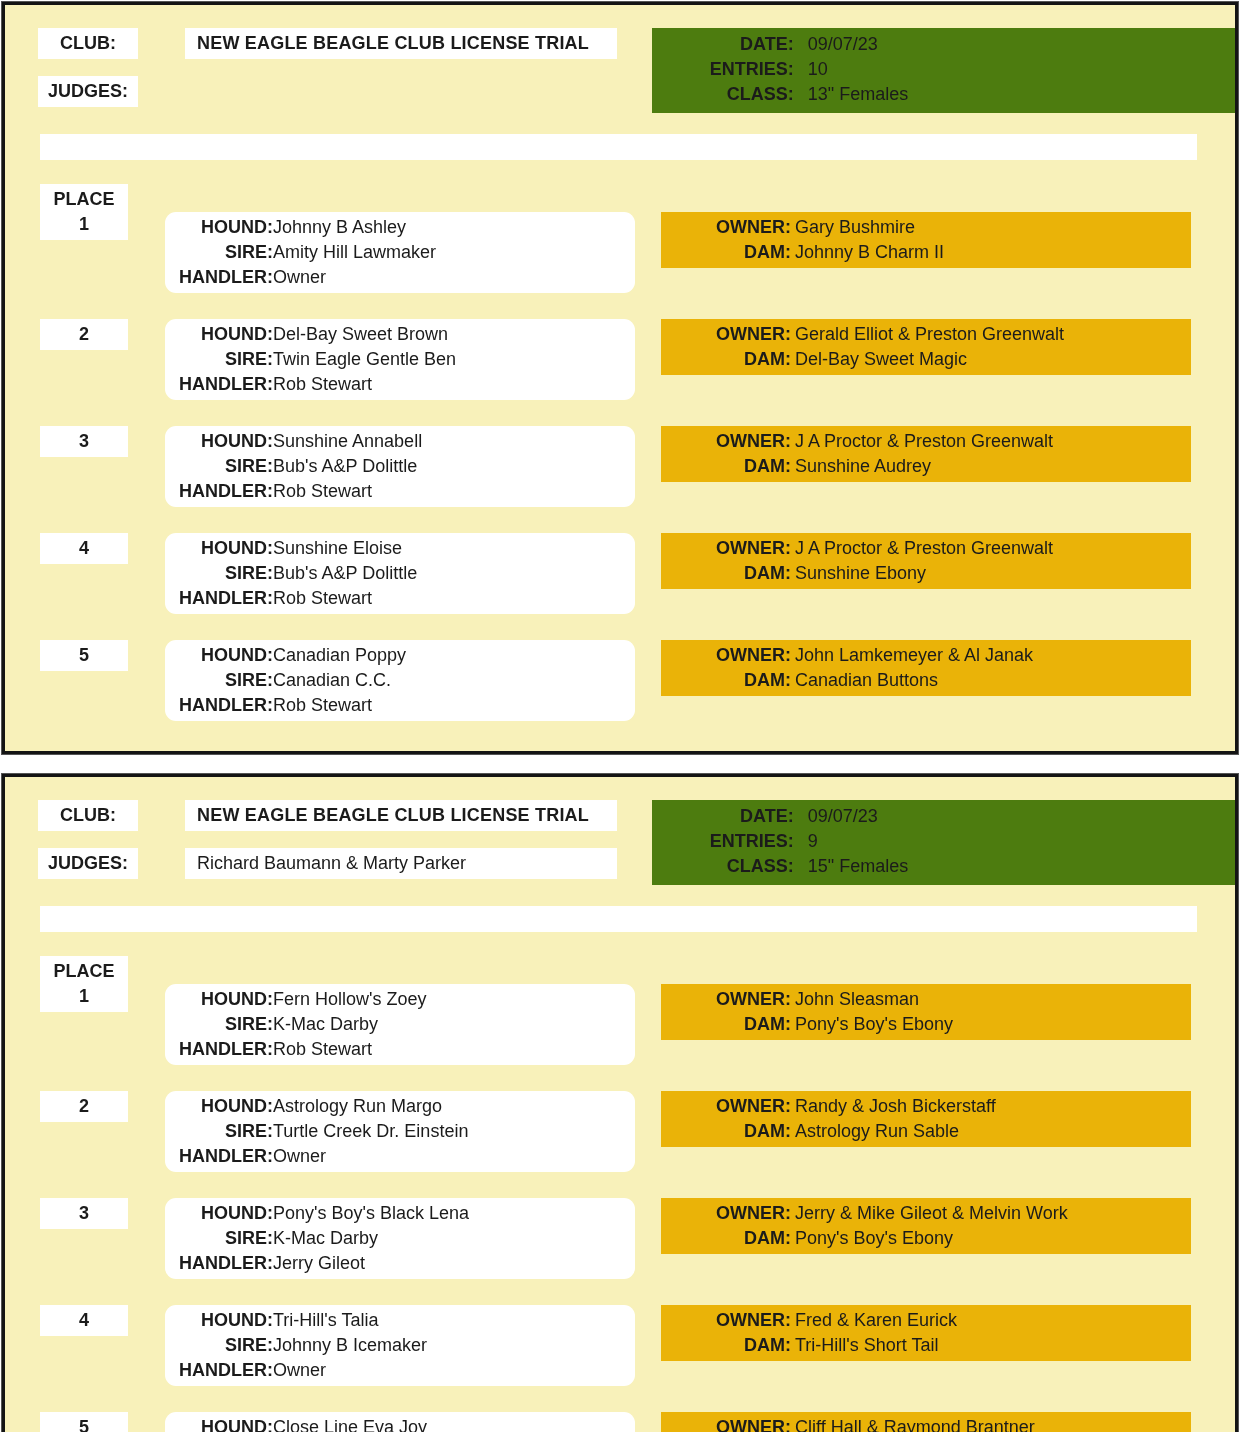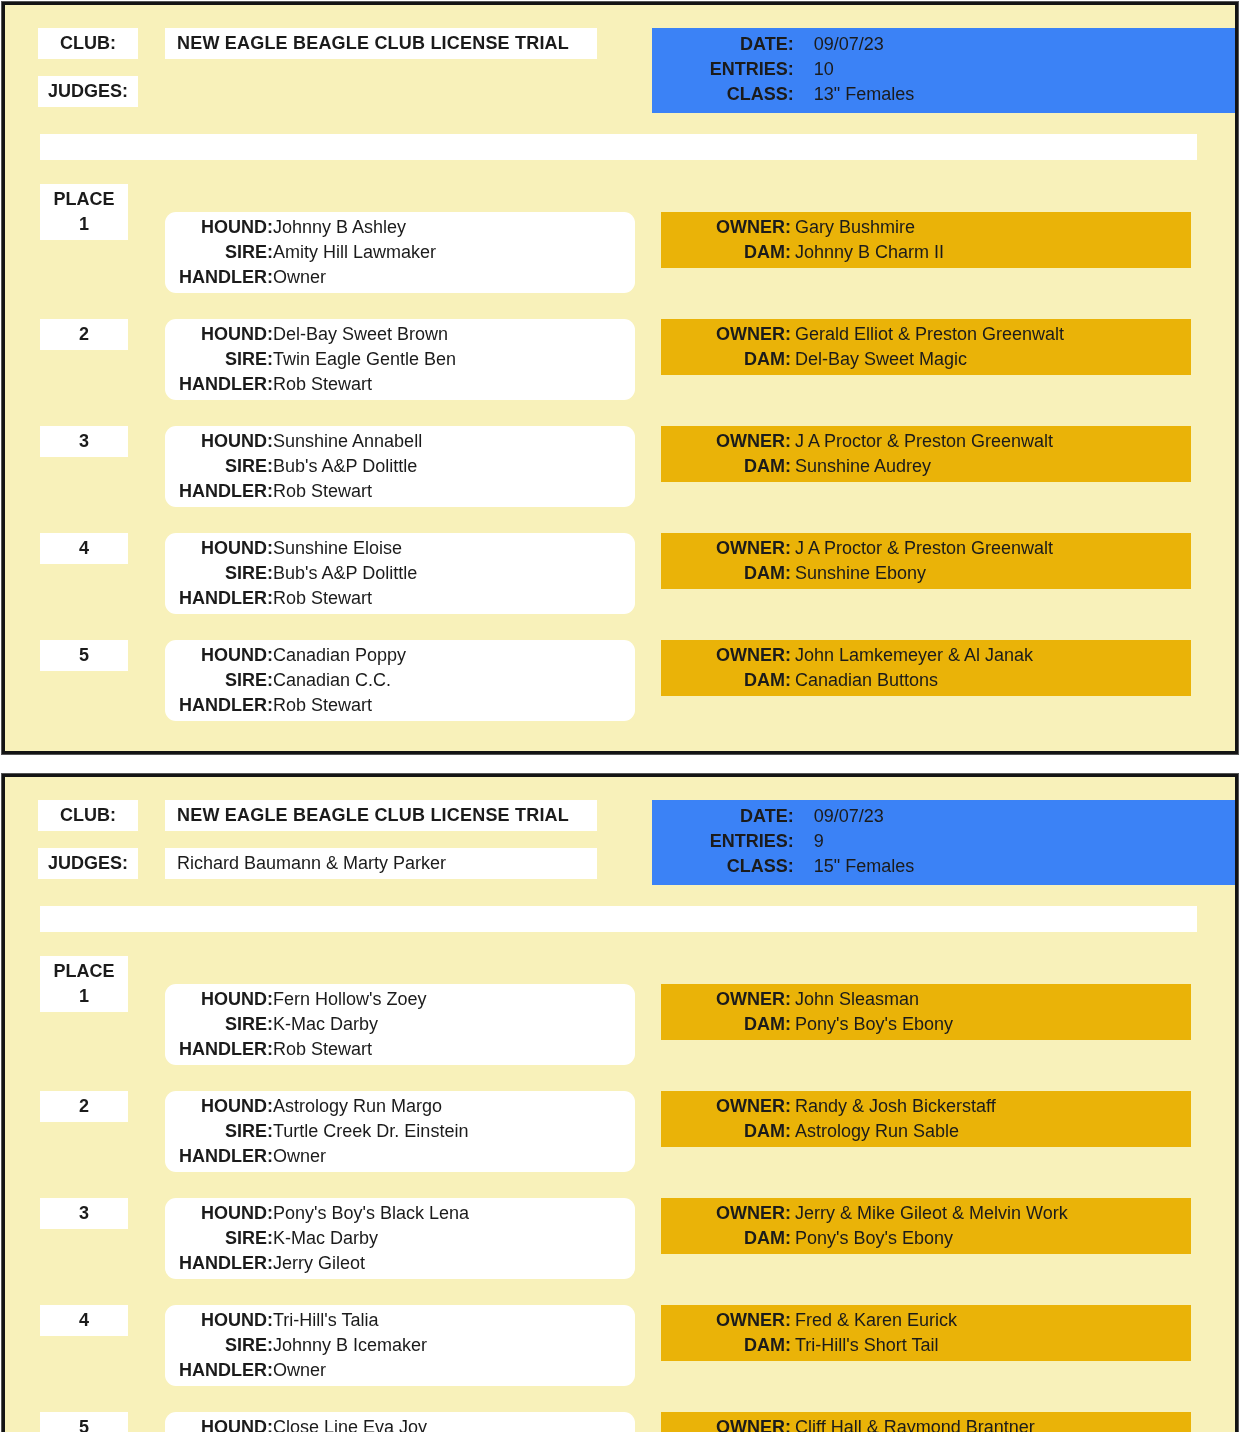--- a/index.html
+++ b/index.html
@@ -15,44 +15,44 @@
     border: 3px solid #141414;
     box-shadow: 0 0 0 1px #555;
     padding: 23px 0 30px 0;
     margin-bottom: 20px;
   }
   .panel:last-child { margin-bottom: 0; }
 
   
   .head { display: flex; align-items: flex-start; }
   .head-left { width: 630px; }
-  .hrow { display: flex; align-items: center; }
+  .hrow { display: flex; align-items: center; gap: 20px; }
   .hrow.judges { margin-top: 17px; }
   .hlabel {
     width: 100px; margin-left: 33px;
     background: #ffffff;
     font-weight: bold; font-size: 18px; line-height: 25px;
     text-align: center; padding: 3px 0;
   }
   .hvalue {
     width: 432px; margin-left: 27px;
     background: #ffffff;
     font-size: 18px; line-height: 25px;
     padding: 3px 12px;
   }
   .hvalue.club-name { font-weight: bold; letter-spacing: 0.2px; }
 
   .info-box {
     width: 592px; margin-left: 26px;
-    background: #3b82f6;
+    background: #4d7c0f;
     padding: 4px 0 6px 0;
   }
   .irow { display: flex; font-size: 18px; line-height: 25px; }
   .ilabel { width: 142px; text-align: right; font-weight: bold; }
-  .ivalue { margin-left: 20px; }
+  .ivalue { margin-left: 14px; }
 
   .blank-bar {
     height: 26px;
     background: #ffffff;
     margin: 21px 38px 0 35px;
   }
 
   
   .group { display: flex; align-items: flex-start; margin-top: 26px; }
   .group.first { margin-top: 24px; }

